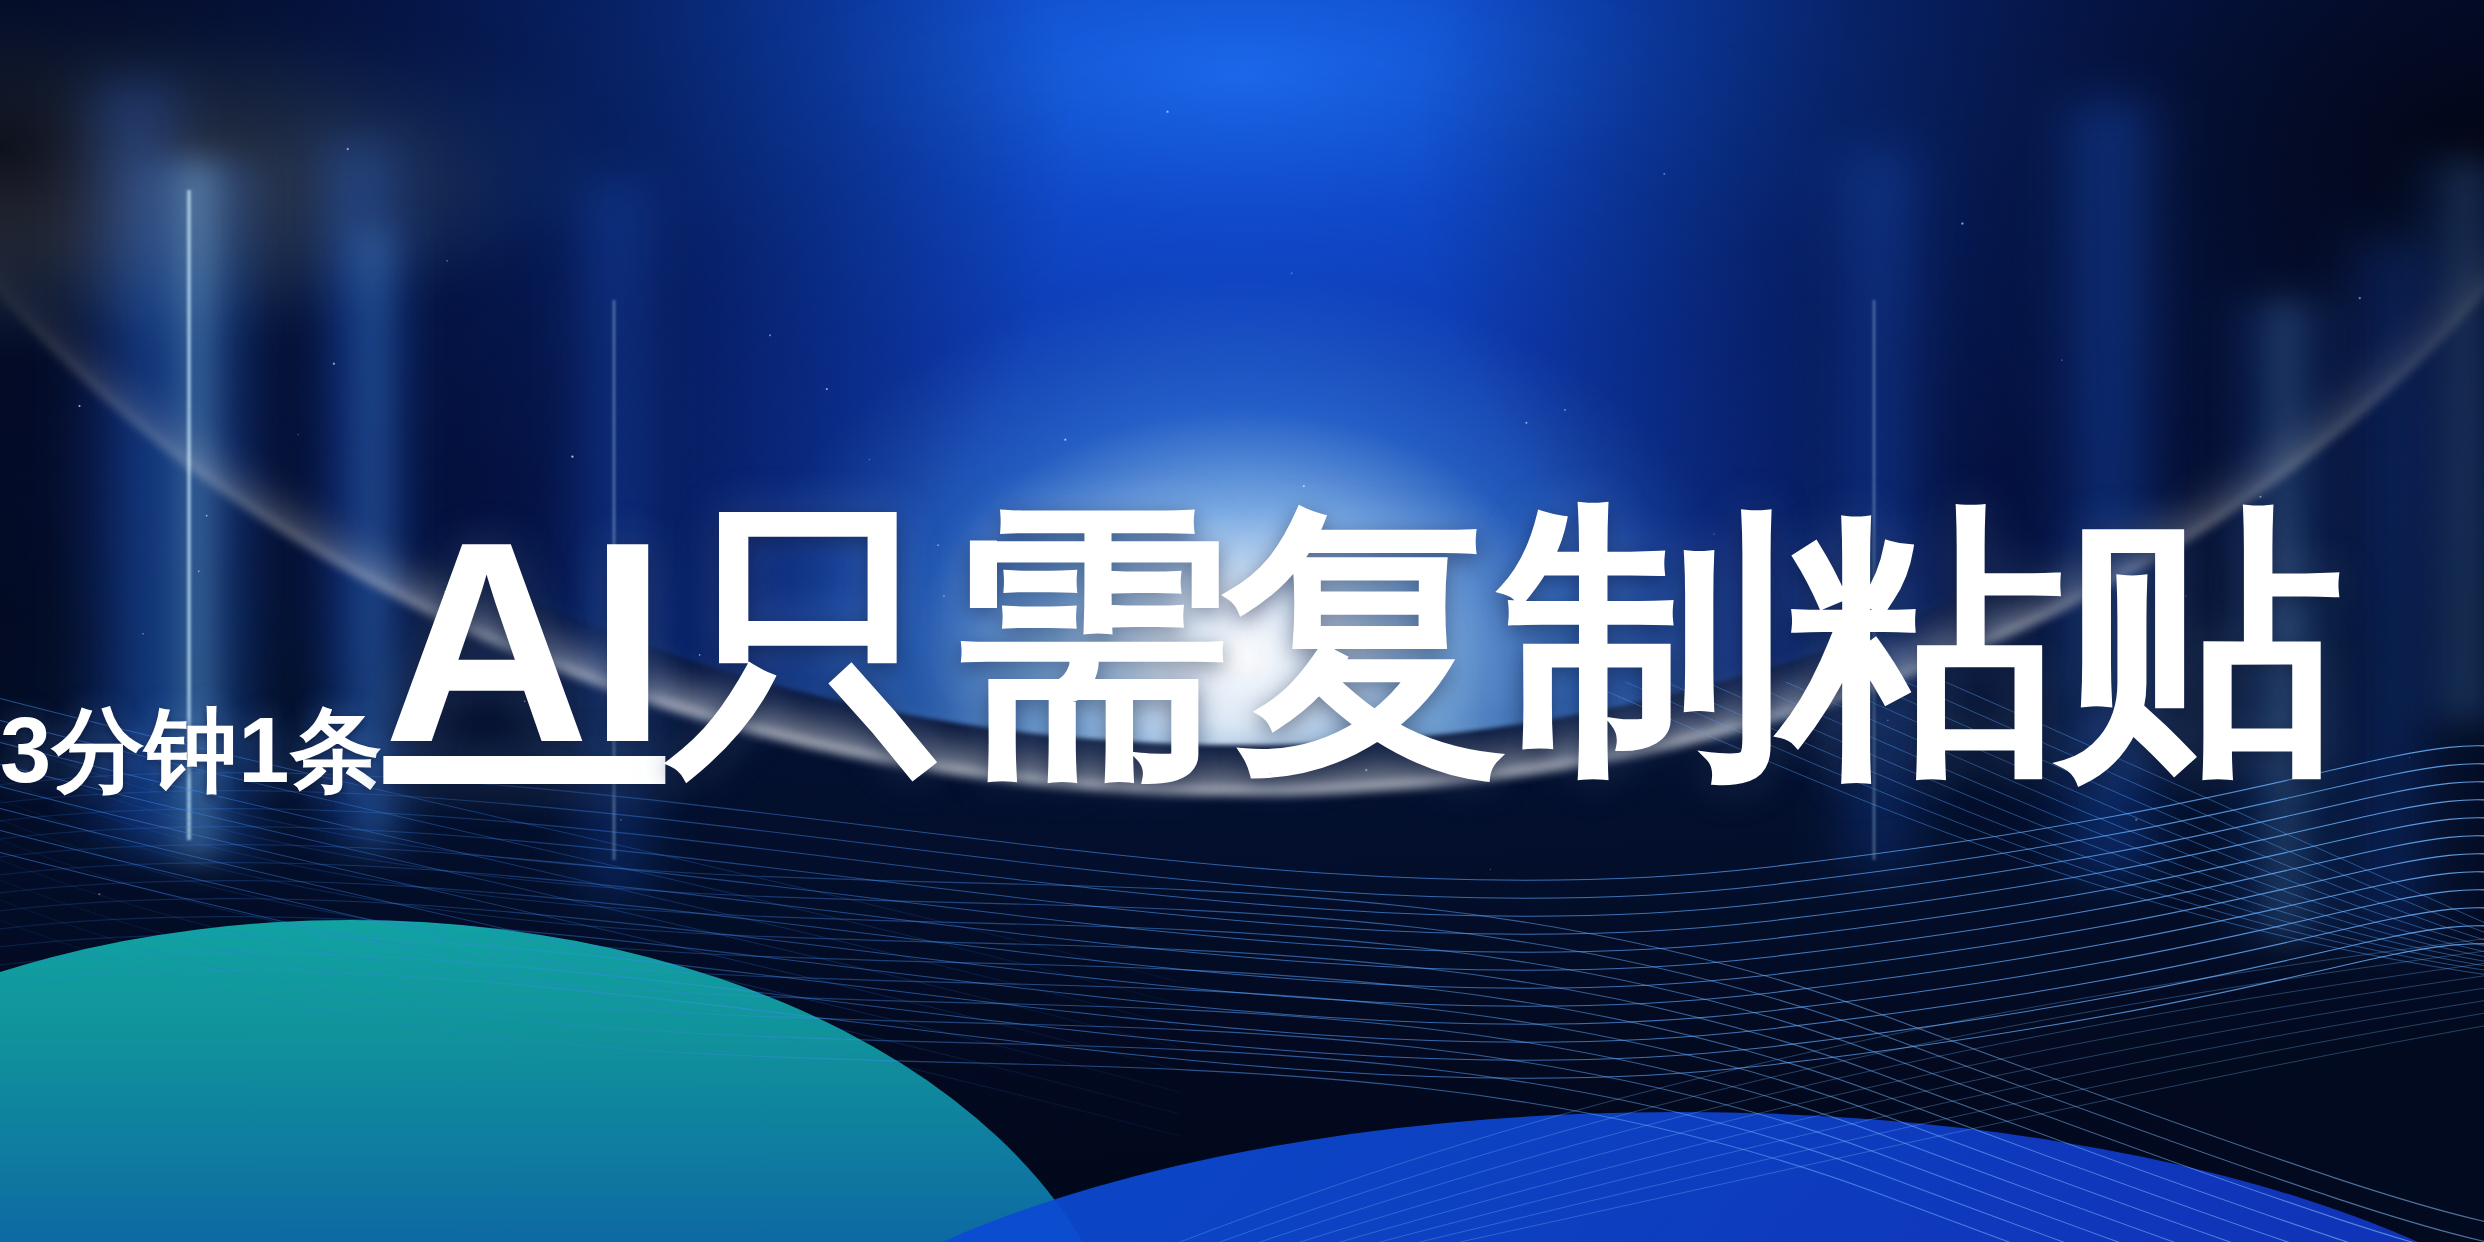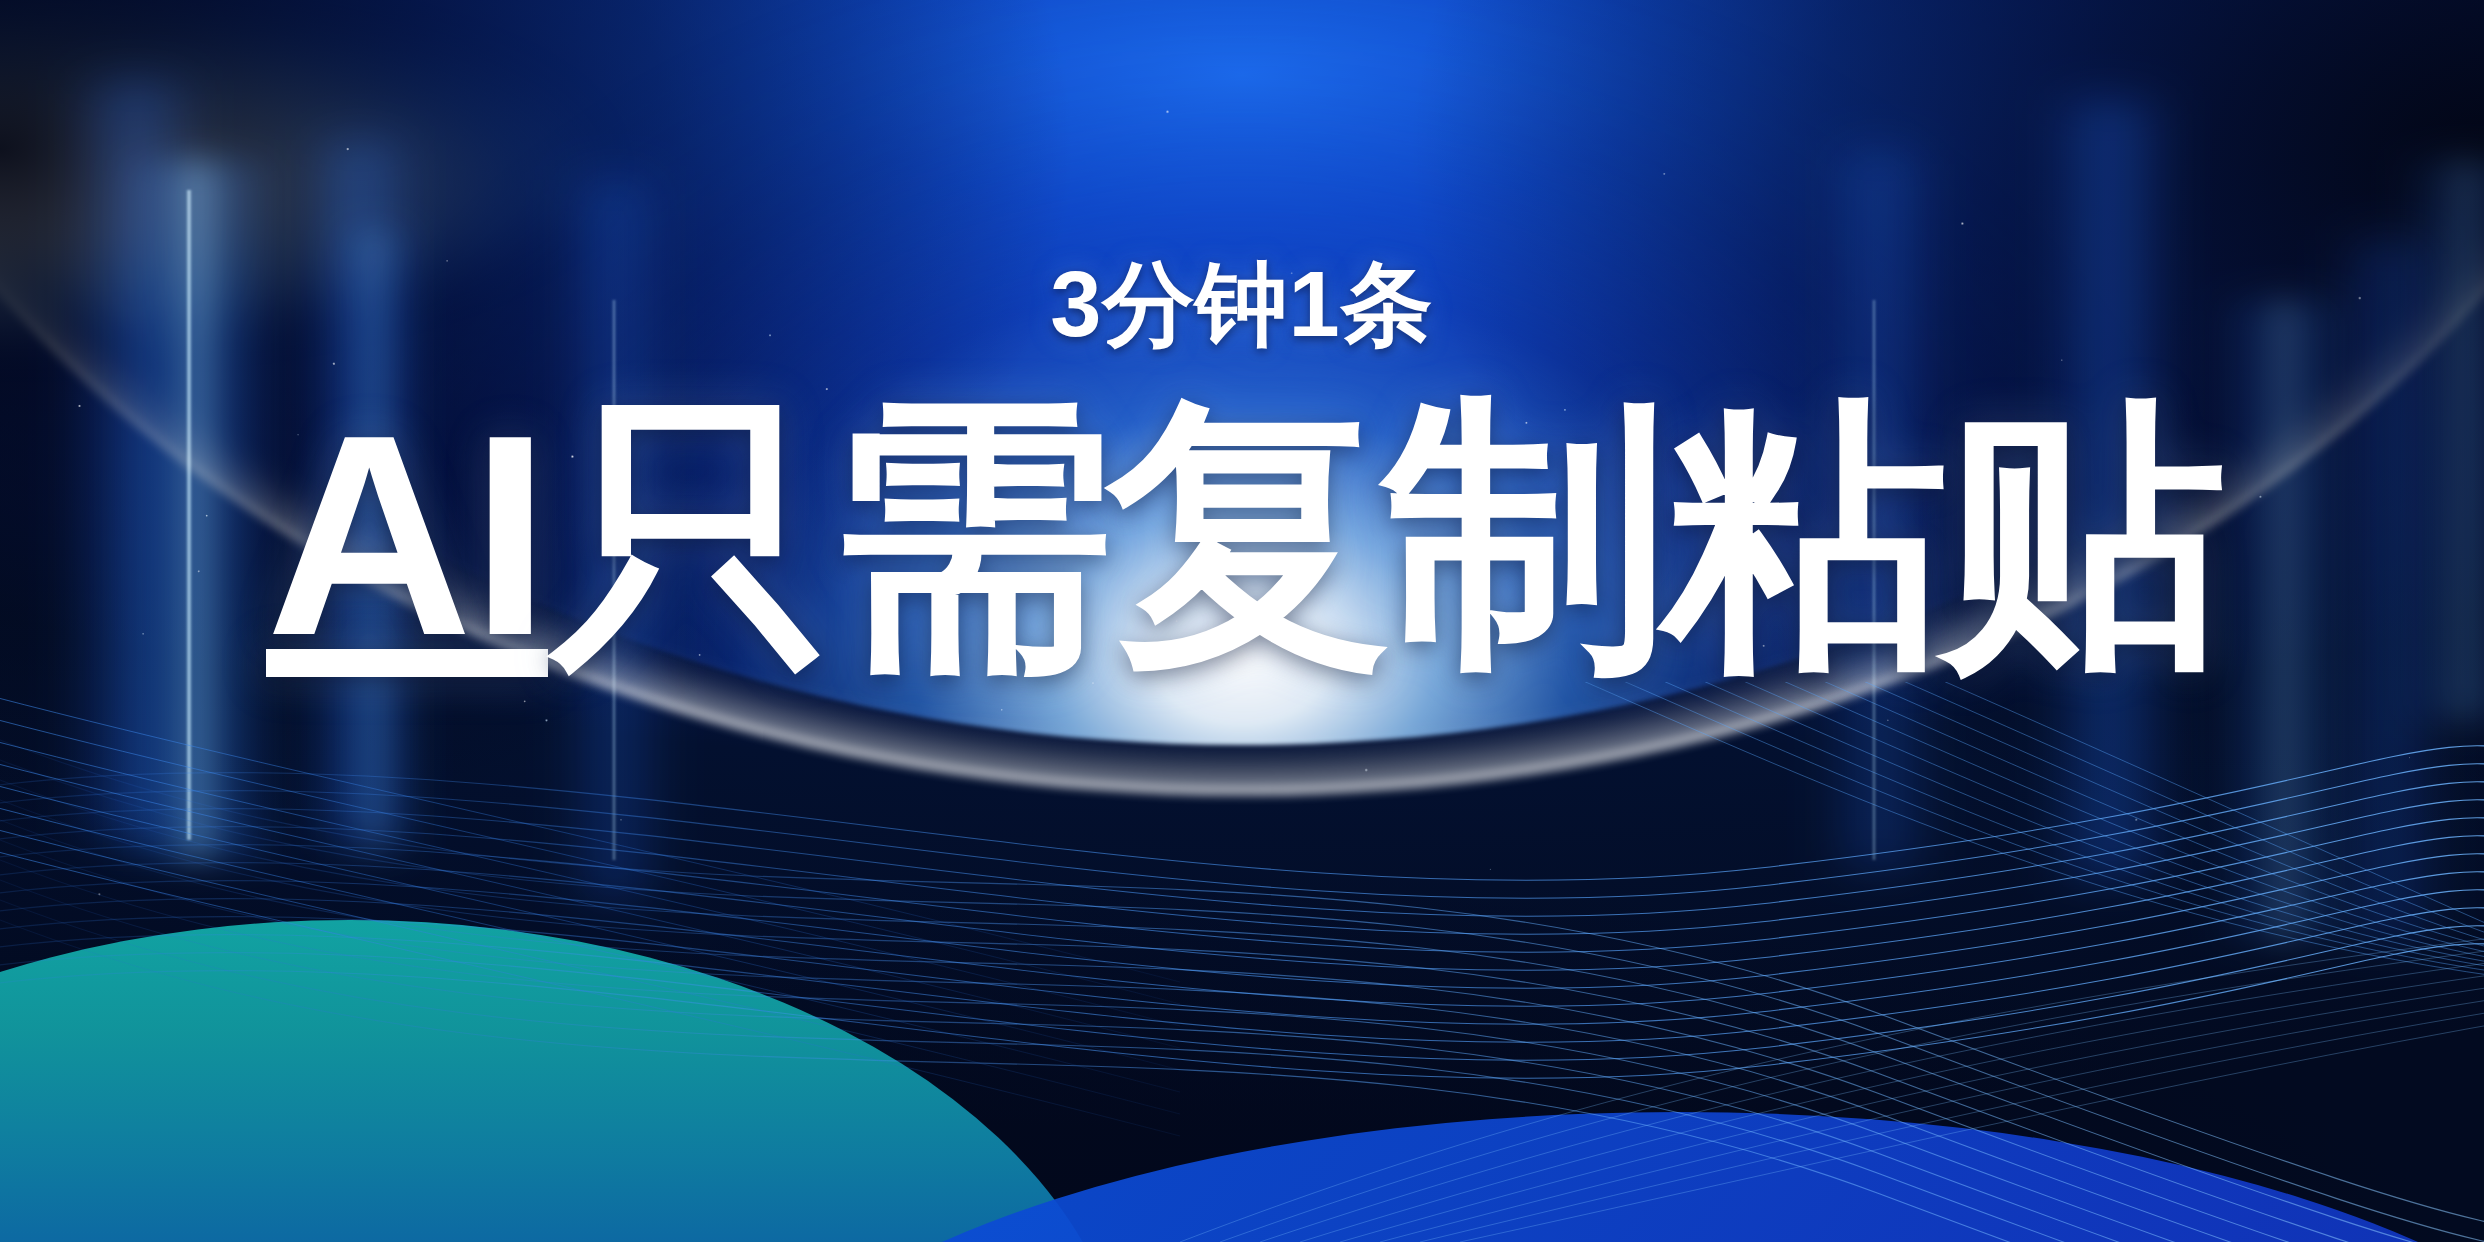--- a/index.html
+++ b/index.html
@@ -184,21 +184,20 @@
     border-radius: 50%;
     background: linear-gradient(130deg, #0a4fd8 0%, #0d46cf 30%, #1139c6 60%, #0f2fb4 100%);
     opacity: .93;
   }
 
   
   #content {
     position: absolute;
     inset: 0;
     display: flex;
-    flex-direction: column;
     align-items: center;
   }
 
   #subhead {
     margin-top: 258px;
     display: flex;
     align-items: baseline;
     gap: 62px;
     color: #ffffff;
     font-size: 92px;

